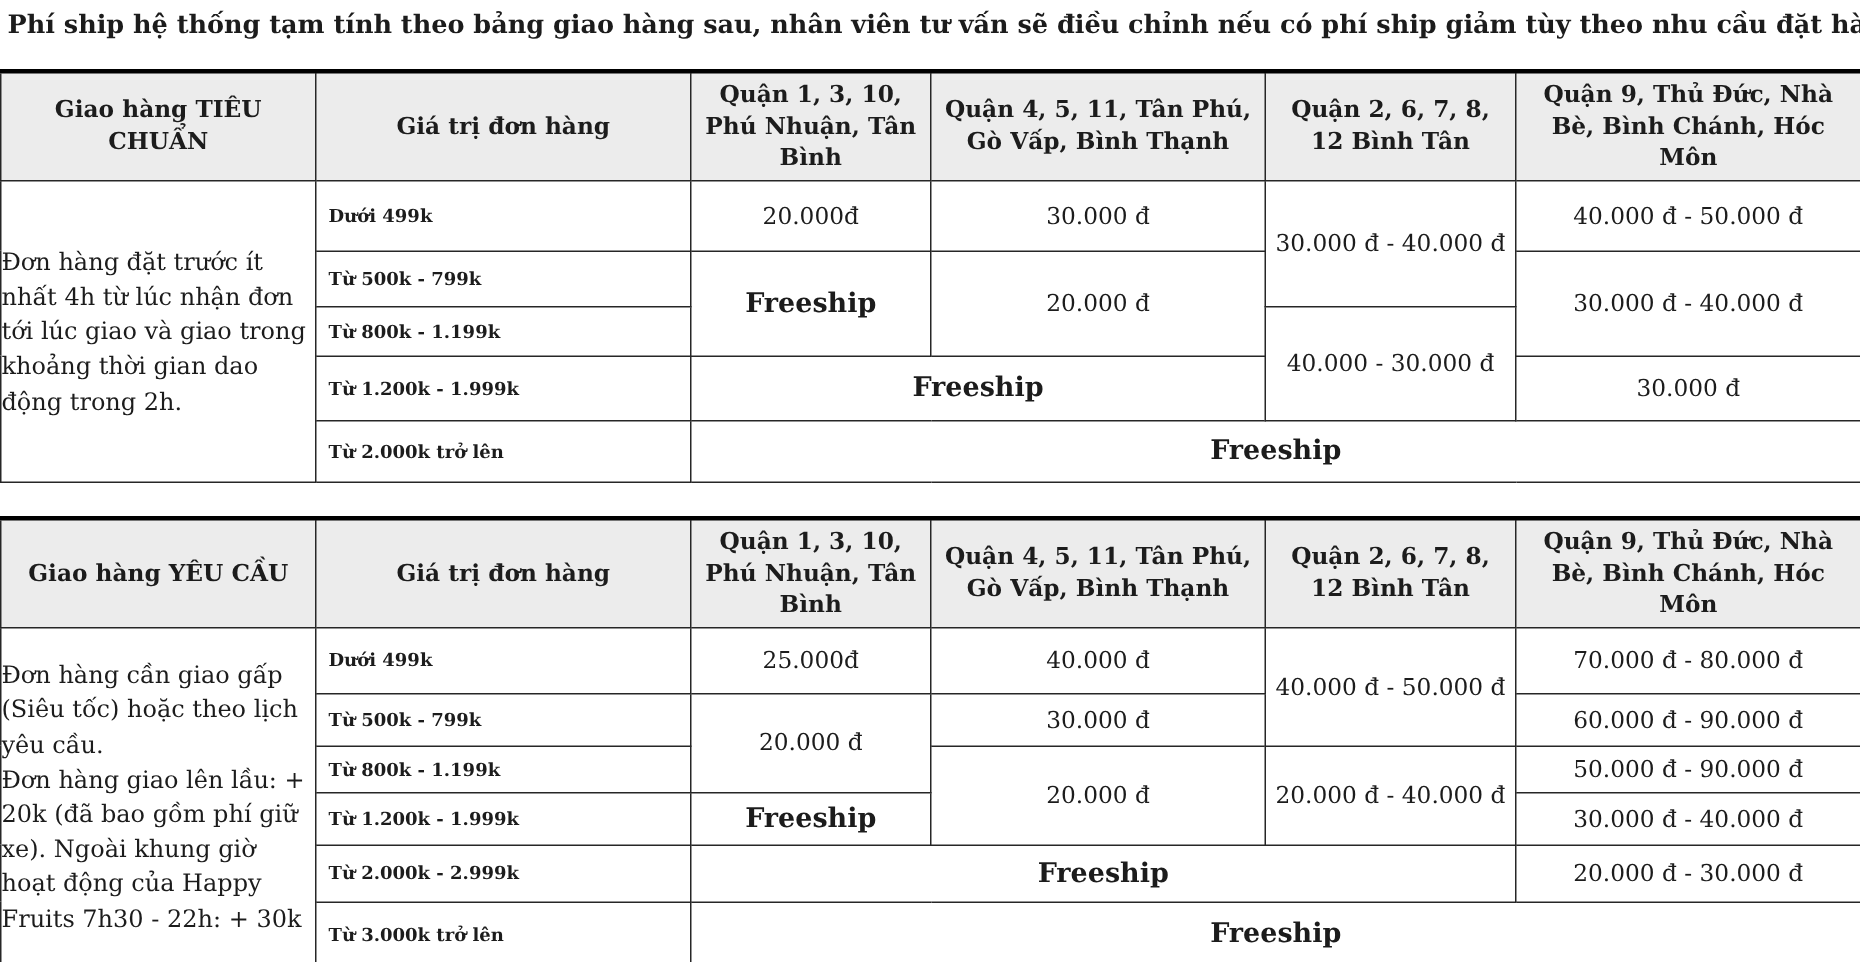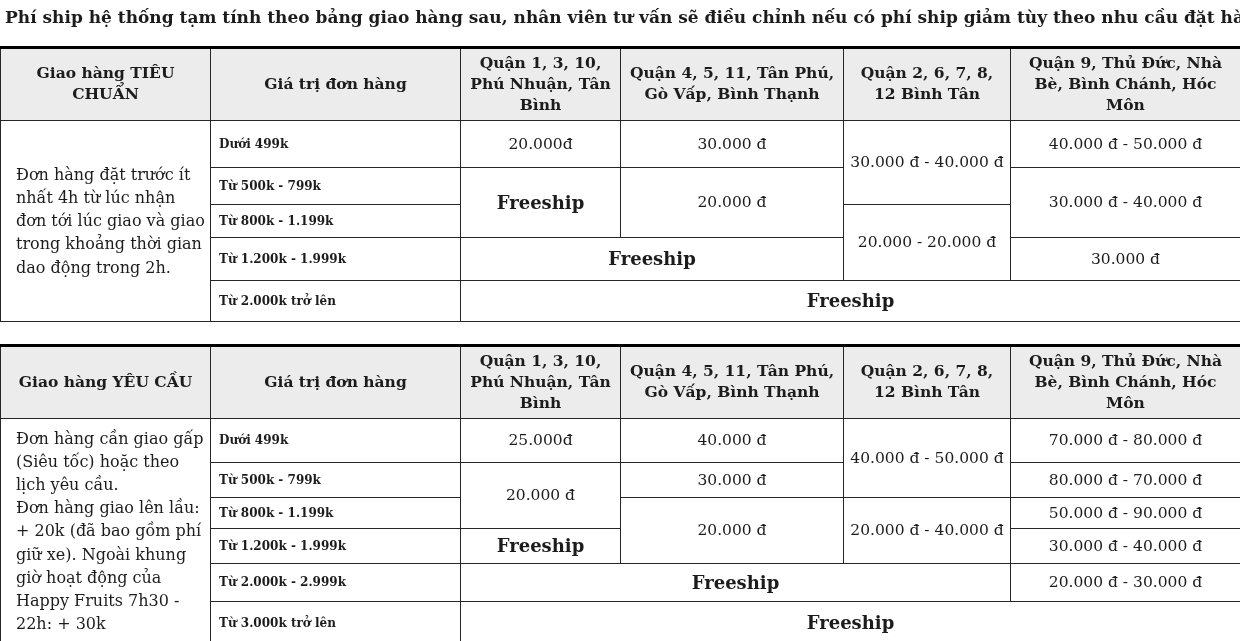--- a/index.html
+++ b/index.html
@@ -34,21 +34,21 @@
     font-size: 15.5px;
     font-weight: bold;
     text-align: center;
     padding: 4px 6px;
     line-height: 1.35;
   }
   td.desc-cell {
     font-size: 16px;
     font-weight: normal;
     text-align: left;
-    padding: 4px 3px 4px 15px;
+    padding: 4px 3px 4px 0;
     line-height: 1.45;
     white-space: pre-line;
     vertical-align: middle;
   }
   td.label-cell {
     font-size: 12px;
     font-weight: bold;
     text-align: left;
     padding: 4px 6px 4px 8px;
   }
@@ -119,21 +119,21 @@
       <td class="value-cell">40.000 đ - 50.000 đ</td>
     </tr>
     <tr class="r1">
       <td class="label-cell">Từ 500k - 799k</td>
       <td class="value-cell bold" rowspan="2">Freeship</td>
       <td class="value-cell" rowspan="2">20.000 đ</td>
       <td class="value-cell" rowspan="2">30.000 đ - 40.000 đ</td>
     </tr>
     <tr class="r2">
       <td class="label-cell">Từ 800k - 1.199k</td>
-      <td class="value-cell" rowspan="2">20.000 - 20.000 đ</td>
+      <td class="value-cell" rowspan="2">40.000 - 30.000 đ</td>
     </tr>
     <tr class="r3">
       <td class="label-cell">Từ 1.200k - 1.999k</td>
       <td class="value-cell bold" colspan="2">Freeship</td>
       <td class="value-cell">30.000 đ</td>
     </tr>
     <tr class="r4">
       <td class="label-cell">Từ 2.000k trở lên</td>
       <td class="value-cell bold" colspan="4">Freeship</td>
     </tr>
@@ -164,21 +164,21 @@
       <td class="label-cell">Dưới 499k</td>
       <td class="value-cell">25.000đ</td>
       <td class="value-cell">40.000 đ</td>
       <td class="value-cell" rowspan="2">40.000 đ - 50.000 đ</td>
       <td class="value-cell">70.000 đ - 80.000 đ</td>
     </tr>
     <tr class="r1">
       <td class="label-cell">Từ 500k - 799k</td>
       <td class="value-cell" rowspan="2">20.000 đ</td>
       <td class="value-cell">30.000 đ</td>
-      <td class="value-cell">80.000 đ - 70.000 đ</td>
+      <td class="value-cell">60.000 đ - 90.000 đ</td>
     </tr>
     <tr class="r2">
       <td class="label-cell">Từ 800k - 1.199k</td>
       <td class="value-cell" rowspan="2">20.000 đ</td>
       <td class="value-cell" rowspan="2">20.000 đ - 40.000 đ</td>
       <td class="value-cell">50.000 đ - 90.000 đ</td>
     </tr>
     <tr class="r3">
       <td class="label-cell">Từ 1.200k - 1.999k</td>
       <td class="value-cell bold">Freeship</td>

